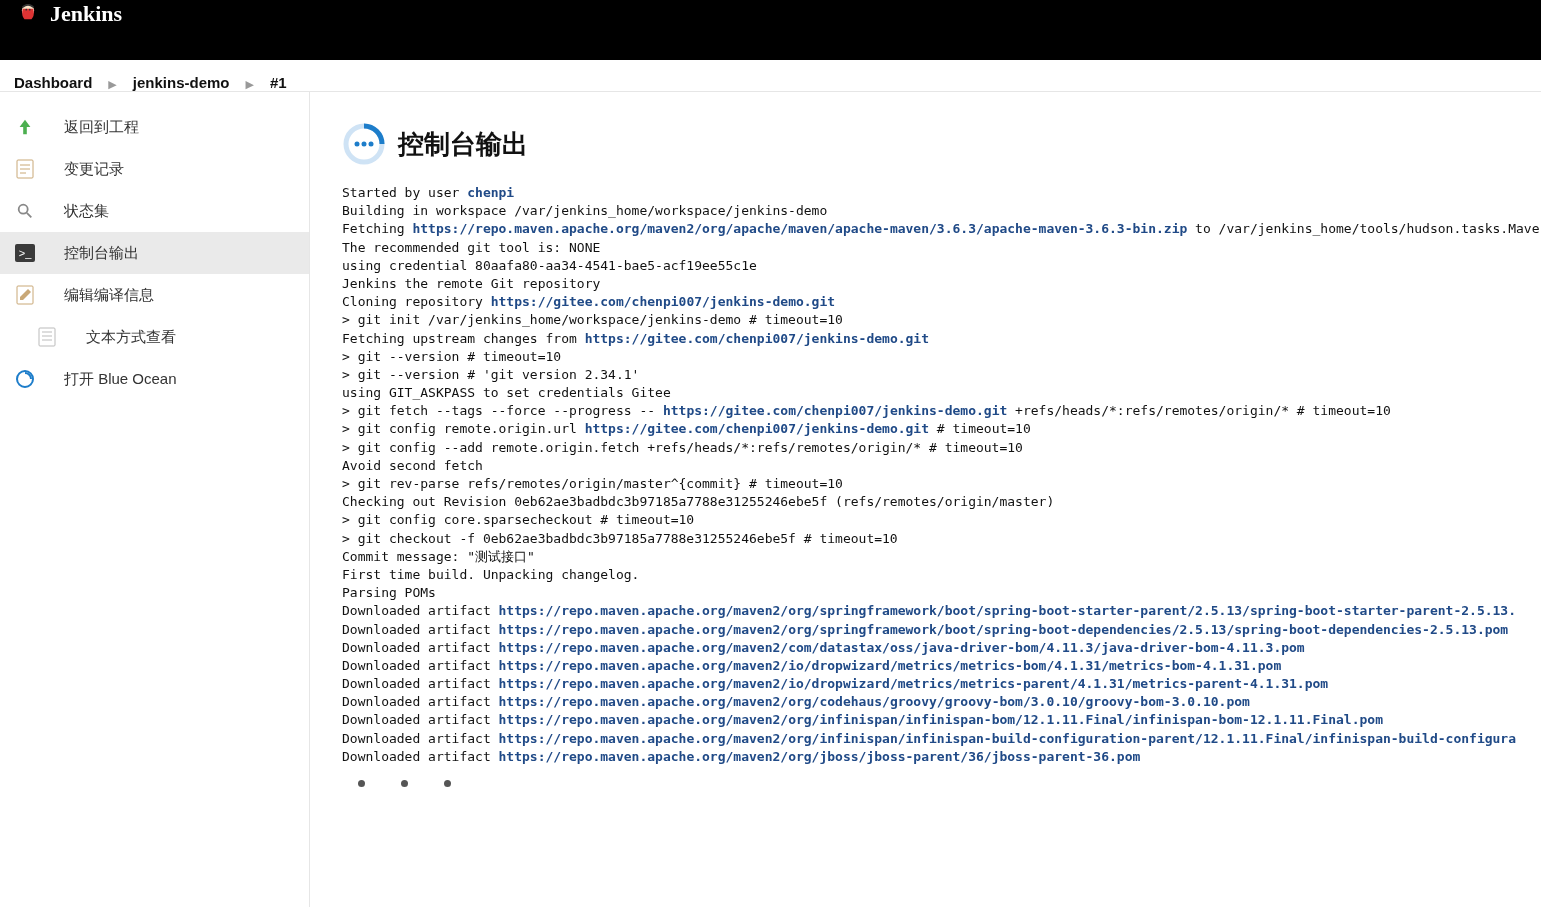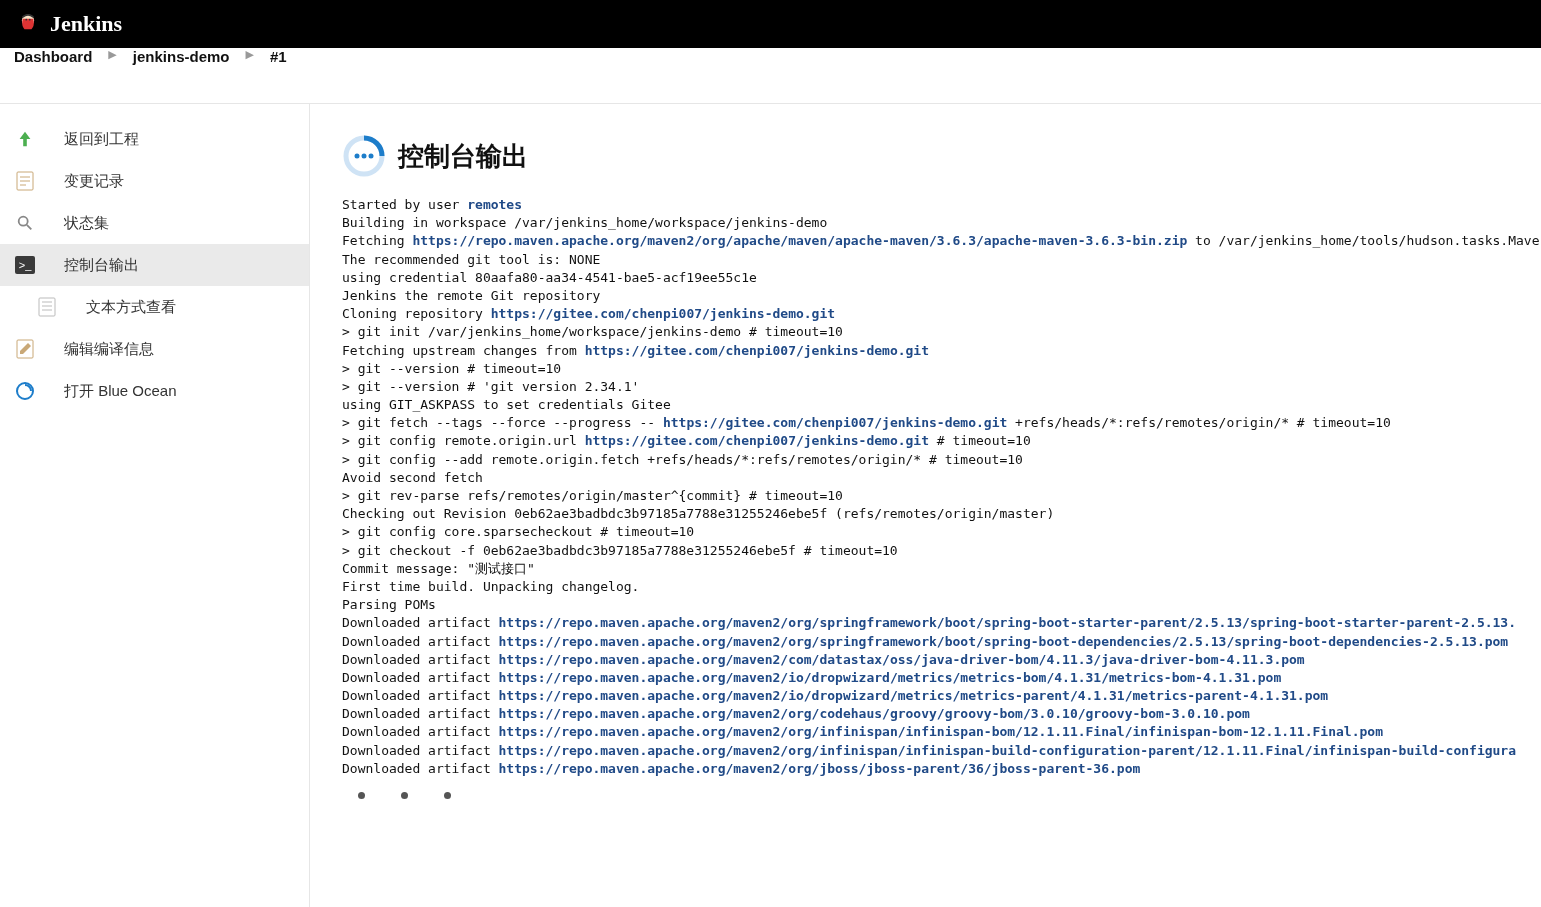--- a/index.html
+++ b/index.html
@@ -1,23 +1,23 @@
 <!DOCTYPE html>
 <html><head>
   <meta charset="utf-8">
   <style>
     * { margin: 0; padding: 0; box-sizing: border-box; }
     body { font-family: "Helvetica Neue", Arial, sans-serif; background: #fff; font-size: 14px; color: #333; }
 
-    .header { background: #000; height: 48px; display: flex; align-items: center; padding: 0 14px; }
+    .header { background: #000; height: 60px; display: flex; align-items: flex-start; padding: 0 14px; }
     .logo-wrap { display: flex; align-items: center; gap: 8px; }
     .logo-icon { width: 28px; height: 28px; display: inline-block; }
     .logo-text { color: #fff; font-weight: 700; font-size: 22px; font-family: Georgia, serif; }
 
-    .breadcrumbs { height: 56px; border-bottom: 1px solid #e6e6e6; display: flex; align-items: flex-start; padding: 0 14px; font-size: 15px; }
+    .breadcrumbs { height: 32px; border-bottom: 1px solid #e6e6e6; display: flex; align-items: flex-end; padding: 0 14px; font-size: 15px; }
     .breadcrumbs .crumb { color: #111; font-weight: 600; cursor: pointer; }
     .breadcrumbs .sep { margin: 0 16px; color: #999; font-size: 11px; }
 
     .layout { display: flex; }
     .side { width: 310px; border-right: 1px solid #e6e6e6; padding-top: 14px; min-height: 820px; }
     .side-item { display: flex; align-items: center; padding: 10px 14px; cursor: pointer; font-size: 15px; gap: 28px; }
     .side-item.active { background: #eaeaea; }
     .side-item.indent { padding-left: 36px; }
     .side-icon { width: 22px; height: 22px; flex-shrink: 0; display: flex; align-items: center; justify-content: center; }
     .side-label { color: #333; }
@@ -95,39 +95,39 @@
           </svg>
       </span>
       <span class="side-label">状态集</span>
     </div>
     <div class="side-item active">
       <span class="side-icon">
         <span class="ico-term">&gt;_</span>
       </span>
       <span class="side-label">控制台输出</span>
     </div>
+    <div class="side-item">
+      <span class="side-icon">
+        <svg width="18" height="20" viewBox="0 0 18 20">
+            <rect x="1" y="1" width="16" height="18" rx="1" fill="#fff" stroke="#c9a877"></rect>
+            <path d="M12 4 L15 7 L7 15 L4 15 L4 12 Z" fill="#c9a877"></path>
+          </svg>
+      </span>
+      <span class="side-label">编辑编译信息</span>
+    </div>
     <div class="side-item indent">
       <span class="side-icon">
         <svg width="18" height="20" viewBox="0 0 18 20">
             <rect x="1" y="1" width="16" height="18" rx="1" fill="#fff" stroke="#bbb"></rect>
             <line x1="4" y1="5" x2="14" y2="5" stroke="#bbb"></line>
             <line x1="4" y1="9" x2="14" y2="9" stroke="#bbb"></line>
             <line x1="4" y1="13" x2="14" y2="13" stroke="#bbb"></line>
           </svg>
       </span>
       <span class="side-label">文本方式查看</span>
-    </div>
-    <div class="side-item">
-      <span class="side-icon">
-        <svg width="18" height="20" viewBox="0 0 18 20">
-            <rect x="1" y="1" width="16" height="18" rx="1" fill="#fff" stroke="#c9a877"></rect>
-            <path d="M12 4 L15 7 L7 15 L4 15 L4 12 Z" fill="#c9a877"></path>
-          </svg>
-      </span>
-      <span class="side-label">编辑编译信息</span>
     </div>
     <div class="side-item">
       <span class="side-icon">
         <svg width="20" height="20" viewBox="0 0 20 20">
             <circle cx="10" cy="10" r="8" fill="none" stroke="#1d7dca" stroke-width="2"></circle>
             <path d="M10 4 A6 6 0 0 1 16 10" fill="none" stroke="#1d7dca" stroke-width="2"></path>
           </svg>
       </span>
       <span class="side-label">打开 Blue Ocean</span>
     </div>
@@ -150,21 +150,21 @@
             <path d="M22 4 A18 18 0 0 1 40 22" fill="none" stroke="#1d7dca" stroke-width="5"></path>
             <circle cx="15" cy="22" r="2.5" fill="#1d7dca"></circle>
             <circle cx="22" cy="22" r="2.5" fill="#1d7dca"></circle>
             <circle cx="29" cy="22" r="2.5" fill="#1d7dca"></circle>
           </svg>
       </span>
       <h1 class="page-title">控制台输出</h1>
     </div>
 
     <pre class="console" id="console">
-        <div class="line"><span>Started by user </span><a class="lnk">remotes</a></div>
+        <div class="line"><span>Started by user </span><a class="lnk">chenpi</a></div>
         <div class="line"><span>Building in workspace /var/jenkins_home/workspace/jenkins-demo</span></div>
         <div class="line"><span>Fetching </span><a class="lnk">https://repo.maven.apache.org/maven2/org/apache/maven/apache-maven/3.6.3/apache-maven-3.6.3-bin.zip</a><span> to /var/jenkins_home/tools/hudson.tasks.Mave</span></div>
         <div class="line"><span>The recommended git tool is: NONE</span></div>
         <div class="line"><span>using credential 80aafa80-aa34-4541-bae5-acf19ee55c1e</span></div>
         <div class="line"><span>Jenkins the remote Git repository</span></div>
         <div class="line"><span>Cloning repository </span><a class="lnk">https://gitee.com/chenpi007/jenkins-demo.git</a></div>
         <div class="line"><span> &gt; git init /var/jenkins_home/workspace/jenkins-demo # timeout=10</span></div>
         <div class="line"><span>Fetching upstream changes from </span><a class="lnk">https://gitee.com/chenpi007/jenkins-demo.git</a></div>
         <div class="line"><span> &gt; git --version # timeout=10</span></div>
         <div class="line"><span> &gt; git --version # 'git version 2.34.1'</span></div>

